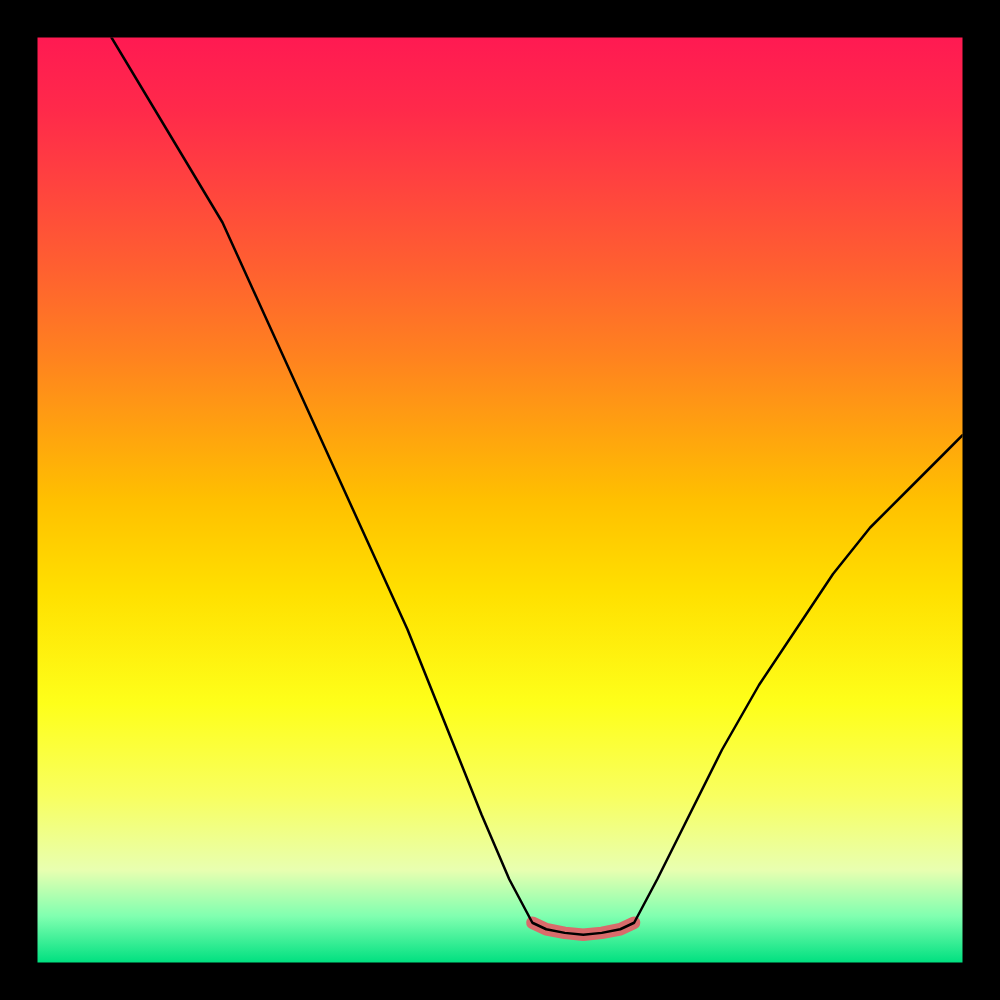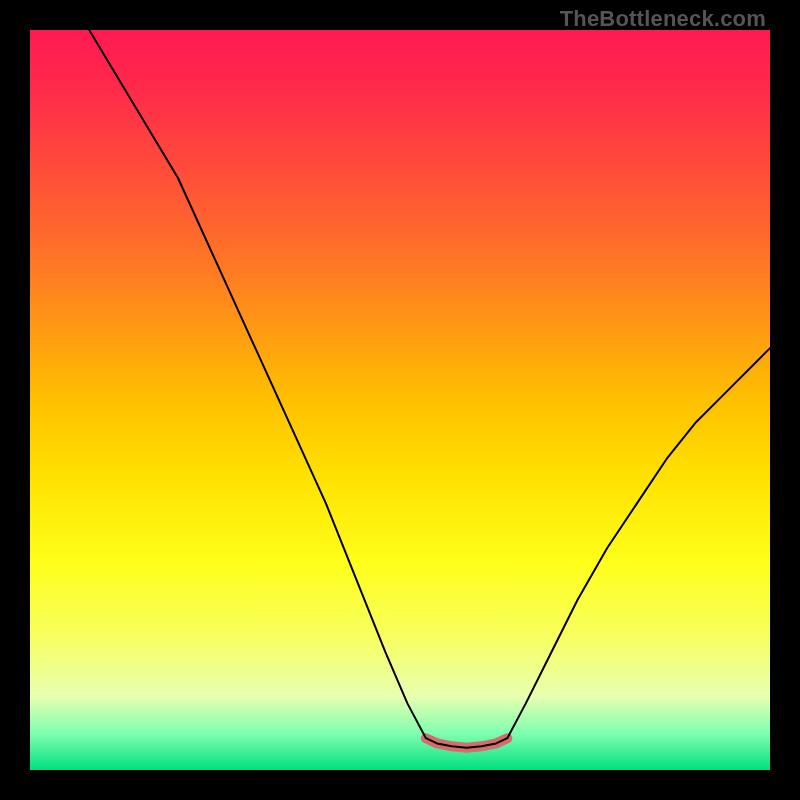--- a/index.html
+++ b/index.html
@@ -54,14 +54,13 @@
 </head>
 <body>
 
 <div class="frame">
   <div class="plot-area">
     <svg class="curve" viewBox="0 0 740 740" preserveAspectRatio="none">
       <path id="pink-path" fill="none" stroke-linecap="round" stroke-linejoin="round" d="M395.9 708.2 L407.0 713.4 L421.8 716.3 L436.6 717.8 L451.4 716.3 L466.2 713.4 L477.3 708.2" stroke="#d96b6b" stroke-width="10"></path>
       <path id="black-path" fill="none" stroke-linecap="round" stroke-linejoin="round" d="M59.2 0.0 L103.6 74.0 L148.0 148.0 L185.0 229.4 L222.0 310.8 L259.0 392.2 L296.0 473.6 L325.6 547.6 L355.2 621.6 L377.4 673.4 L395.9 708.2 L407.0 713.4 L421.8 716.3 L436.6 717.8 L451.4 716.3 L466.2 713.4 L477.3 708.2 L495.8 673.4 L518.0 629.0 L547.6 569.8 L577.2 518.0 L606.8 473.6 L636.4 429.2 L666.0 392.2 L695.6 362.6 L725.2 333.0 L740.0 318.2" stroke="#000000" stroke-width="2"></path>
     </svg>
   </div>
-  <div class="watermark">TheBottleneck.com</div>
 </div>
 
 </body></html>

